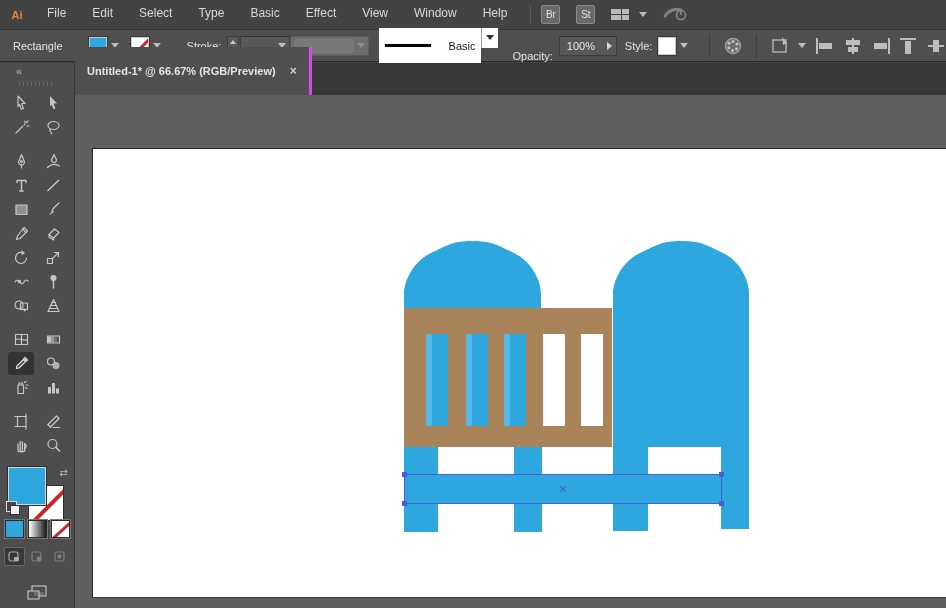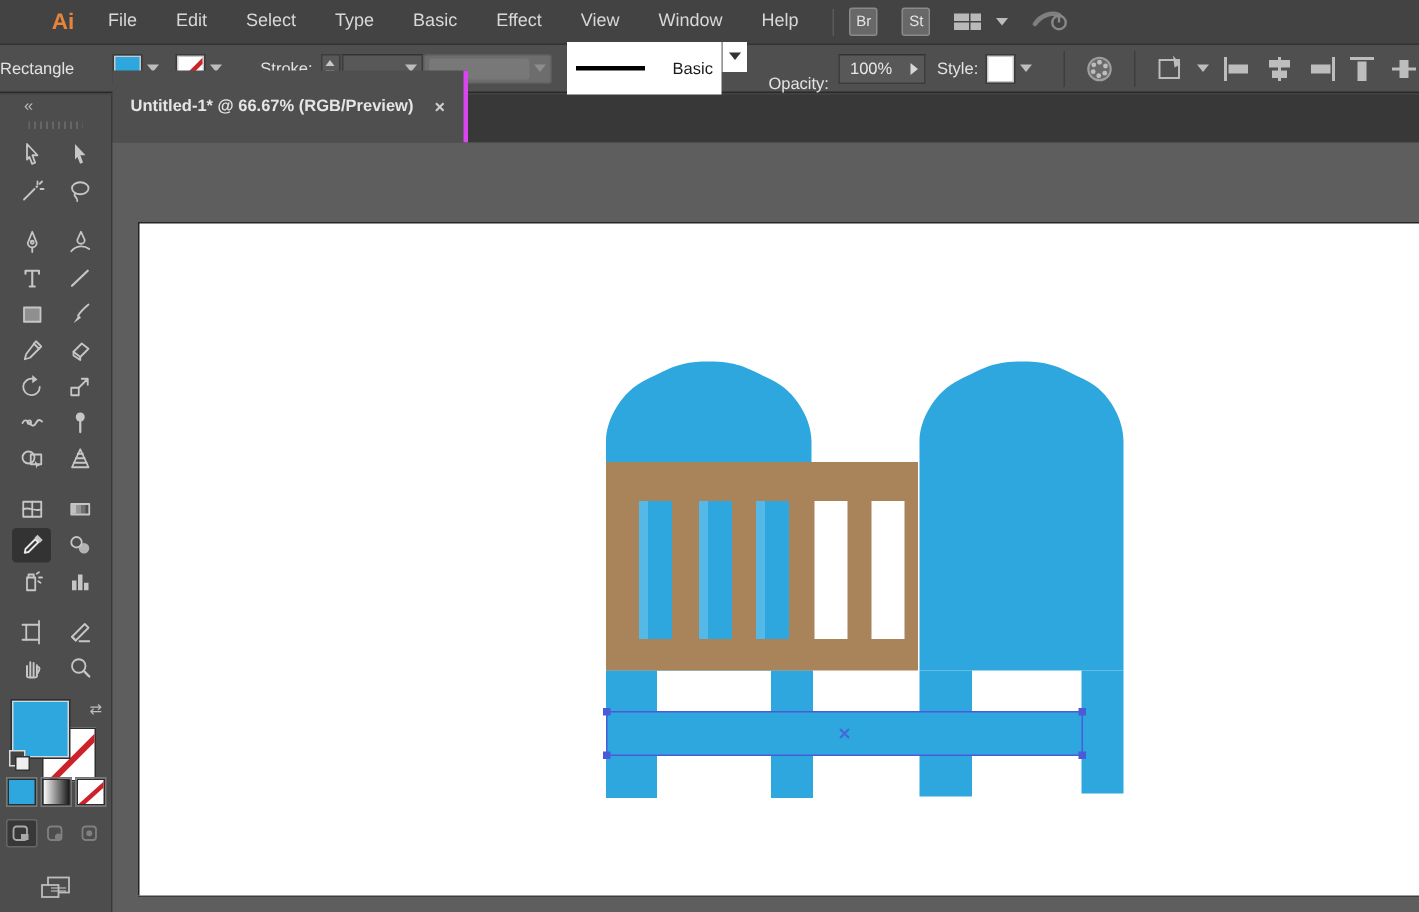--- a/index.html
+++ b/index.html
@@ -3,36 +3,36 @@
 <meta charset="utf-8">
 <style>
   * { margin:0; padding:0; box-sizing:border-box; }
   html,body { width:946px; height:608px; overflow:hidden; background:#3f3f3f;
     font-family:"Liberation Sans", sans-serif; -webkit-font-smoothing:antialiased; }
   #app { position:relative; width:946px; height:608px; background:#434343; }
 
   
   .menubar { height:30px; background:#434343; display:flex; align-items:center;
     color:#D8D8D8; font-size:12px; border-bottom:1px solid #333; }
-  .ai-logo { width:34px; text-align:center; color:#E8833A; font-weight:bold; font-size:15px;margin-left:25px; }
+  .ai-logo { width:34px; text-align:center; color:#E8833A; font-weight:bold; font-size:11px; }
   .menu-item { padding:0 13px; height:33px; line-height:30px; cursor:default; }
   .mb-sep { width:1px; height:18px; background:#5a5a5a; margin:0 10px; }
   .sq-btn { width:19px; height:19px; background:#686868; border:1px solid #8a8a8a;
     color:#E2E2E2; font-size:10px; font-weight:normal; display:flex; align-items:center;
     justify-content:center; margin-right:16px; border-radius:2px; }
   .ws-icon { display:grid; grid-template-columns:10px 7px; grid-template-rows:5px 5px;
     gap:1px; margin-right:4px; }
   .ws-icon div { background:#B9B9B9; }
   .chev { width:0; height:0; border-left:4px solid transparent; border-right:4px solid transparent;
     border-top:5px solid #BDBDBD; }
   .cslive { margin-left:16px; opacity:.8; }
 
   
   .controlbar { height:32px; background:#4F4F4F; border-bottom:1px solid #2a2a2a;
-    display:flex; align-items:center; font-size:11px; color:#E3E3E3; white-space:nowrap; }
+    display:flex; align-items:center; font-size:11px; color:#E3E3E3; padding-left:13px; white-space:nowrap; }
   .cb-label { margin-right:6px; }
   .combo { display:flex; align-items:stretch; margin-right:8px; }
   .swatch { width:18px; height:18px; border:1px solid #c9c9c9; outline:1px solid #3a3a3a; }
   .swatch.fill-blue { background:#2EA7DF; }
   .swatch.none, .style-swatch { background:#fff; position:relative; overflow:hidden; }
   .swatch.none::after { content:""; position:absolute; left:-3px; top:7px; width:26px; height:2.5px;
     background:#CC2229; transform:rotate(-45deg); }
   .combo-chev { width:16px; display:flex; align-items:center; justify-content:center; }
   .field { background:#585858; border:1px solid #3c3c3c; border-top-color:#333;
     height:20px; display:flex; align-items:center; color:#E8E8E8;gap:12px; }

